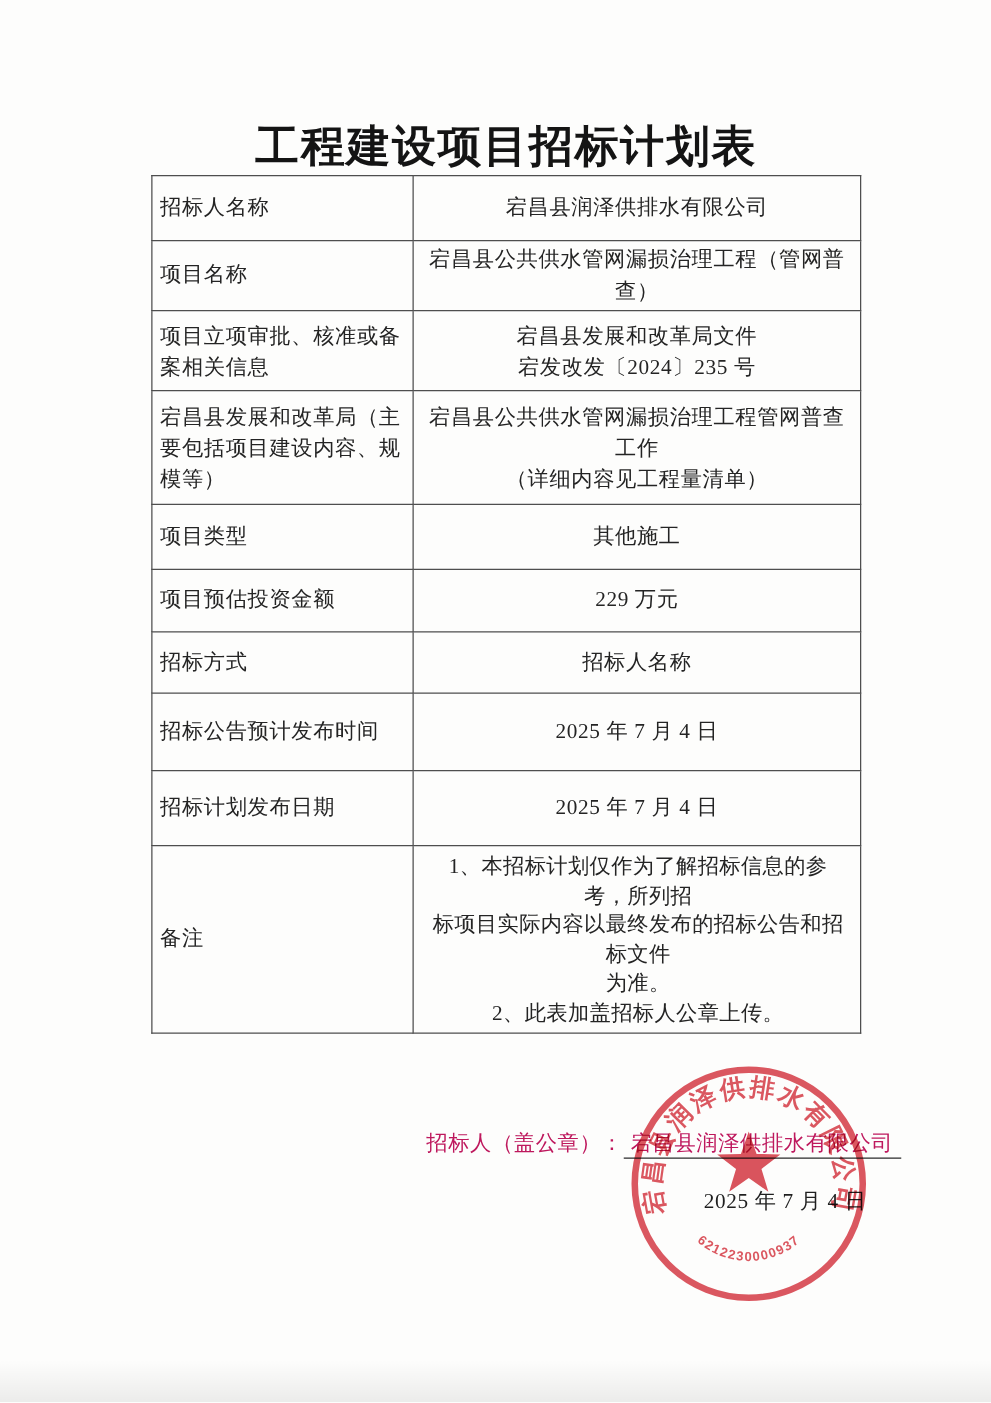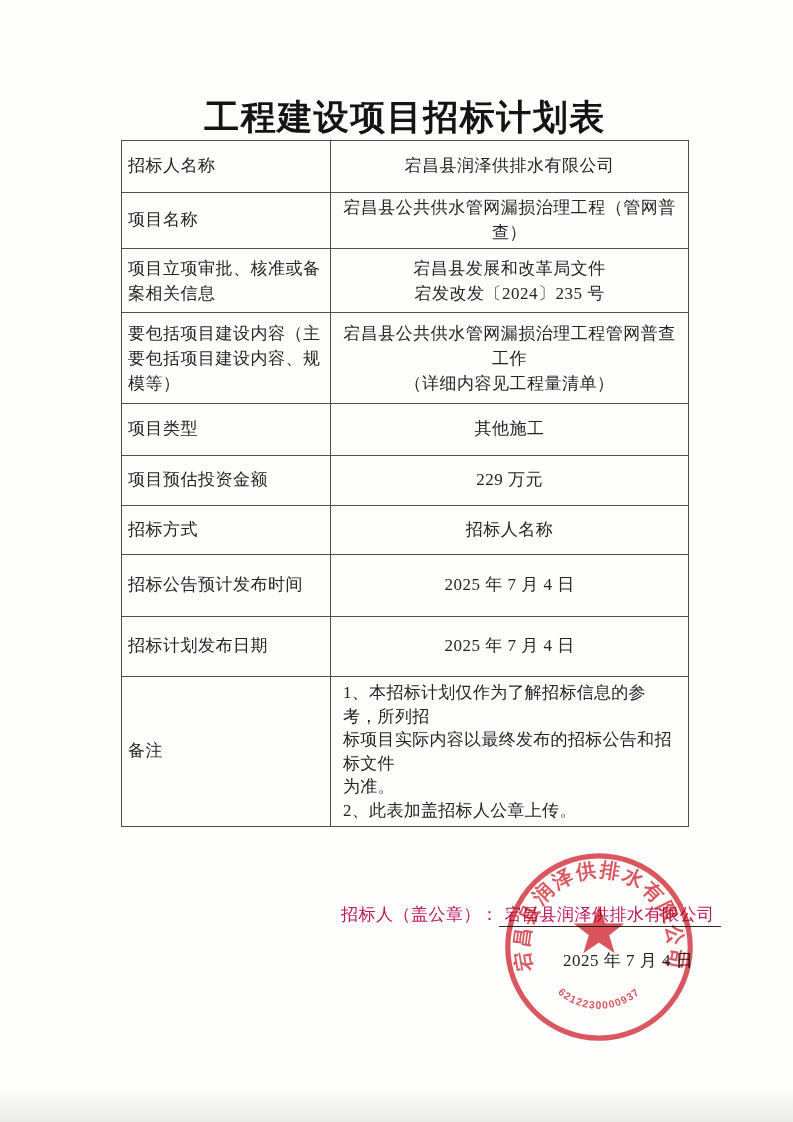--- a/index.html
+++ b/index.html
@@ -22,21 +22,21 @@
     position:absolute; top:140px; left:121px; width:568px;
     border-collapse:collapse; table-layout:fixed;
   }
   table.plan td {
     border:1px solid #4e4e4e; font-size:17px; letter-spacing:0.5px;
     color:#242424; vertical-align:middle; line-height:1.45;
   }
   td.label { width:196px; text-align:left; padding:3px 6px; }
   td.value { text-align:center; padding:3px 12px; }
   .cell-line { display:block; line-height:25px; }
-  td.remarks { text-align:left; padding:4px 10px 4px 12px;margin-left:37px; }
+  td.remarks { text-align:center; padding:4px 10px 4px 12px;margin-left:37px; }
   td.remarks .cell-line { line-height:23.5px; letter-spacing:0.3px; }
 
   .signer-line {
     position:absolute; top:903px; left:341px; font-size:17px;
     letter-spacing:0.5px; color:#be185d; white-space:nowrap;
   }
   .signer-name { border-bottom:1px solid #2a2a2a; padding:0 6px 2px 6px; }
   .footer-date {
     position:absolute; top:949px; left:563px; width:124px; text-align:center;
     font-size:17px; letter-spacing:0.5px; color:#1f1f1f; white-space:nowrap;
@@ -71,21 +71,21 @@
           <span class="cell-line">项目立项审批、核准或备</span>
           <span class="cell-line">案相关信息</span>
         </td>
         <td class="value">
           <span class="cell-line">宕昌县发展和改革局文件</span>
           <span class="cell-line">宕发改发〔2024〕235 号</span>
         </td>
       </tr>
       <tr style="height:91px">
         <td class="label">
-          <span class="cell-line">要包括项目建设内容（主</span>
+          <span class="cell-line">宕昌县发展和改革局（主</span>
           <span class="cell-line">要包括项目建设内容、规</span>
           <span class="cell-line">模等）</span>
         </td>
         <td class="value">
           <span class="cell-line">宕昌县公共供水管网漏损治理工程管网普查工作</span>
           <span class="cell-line">（详细内容见工程量清单）</span>
         </td>
       </tr>
       <tr style="height:52px">
         <td class="label">项目类型</td>

